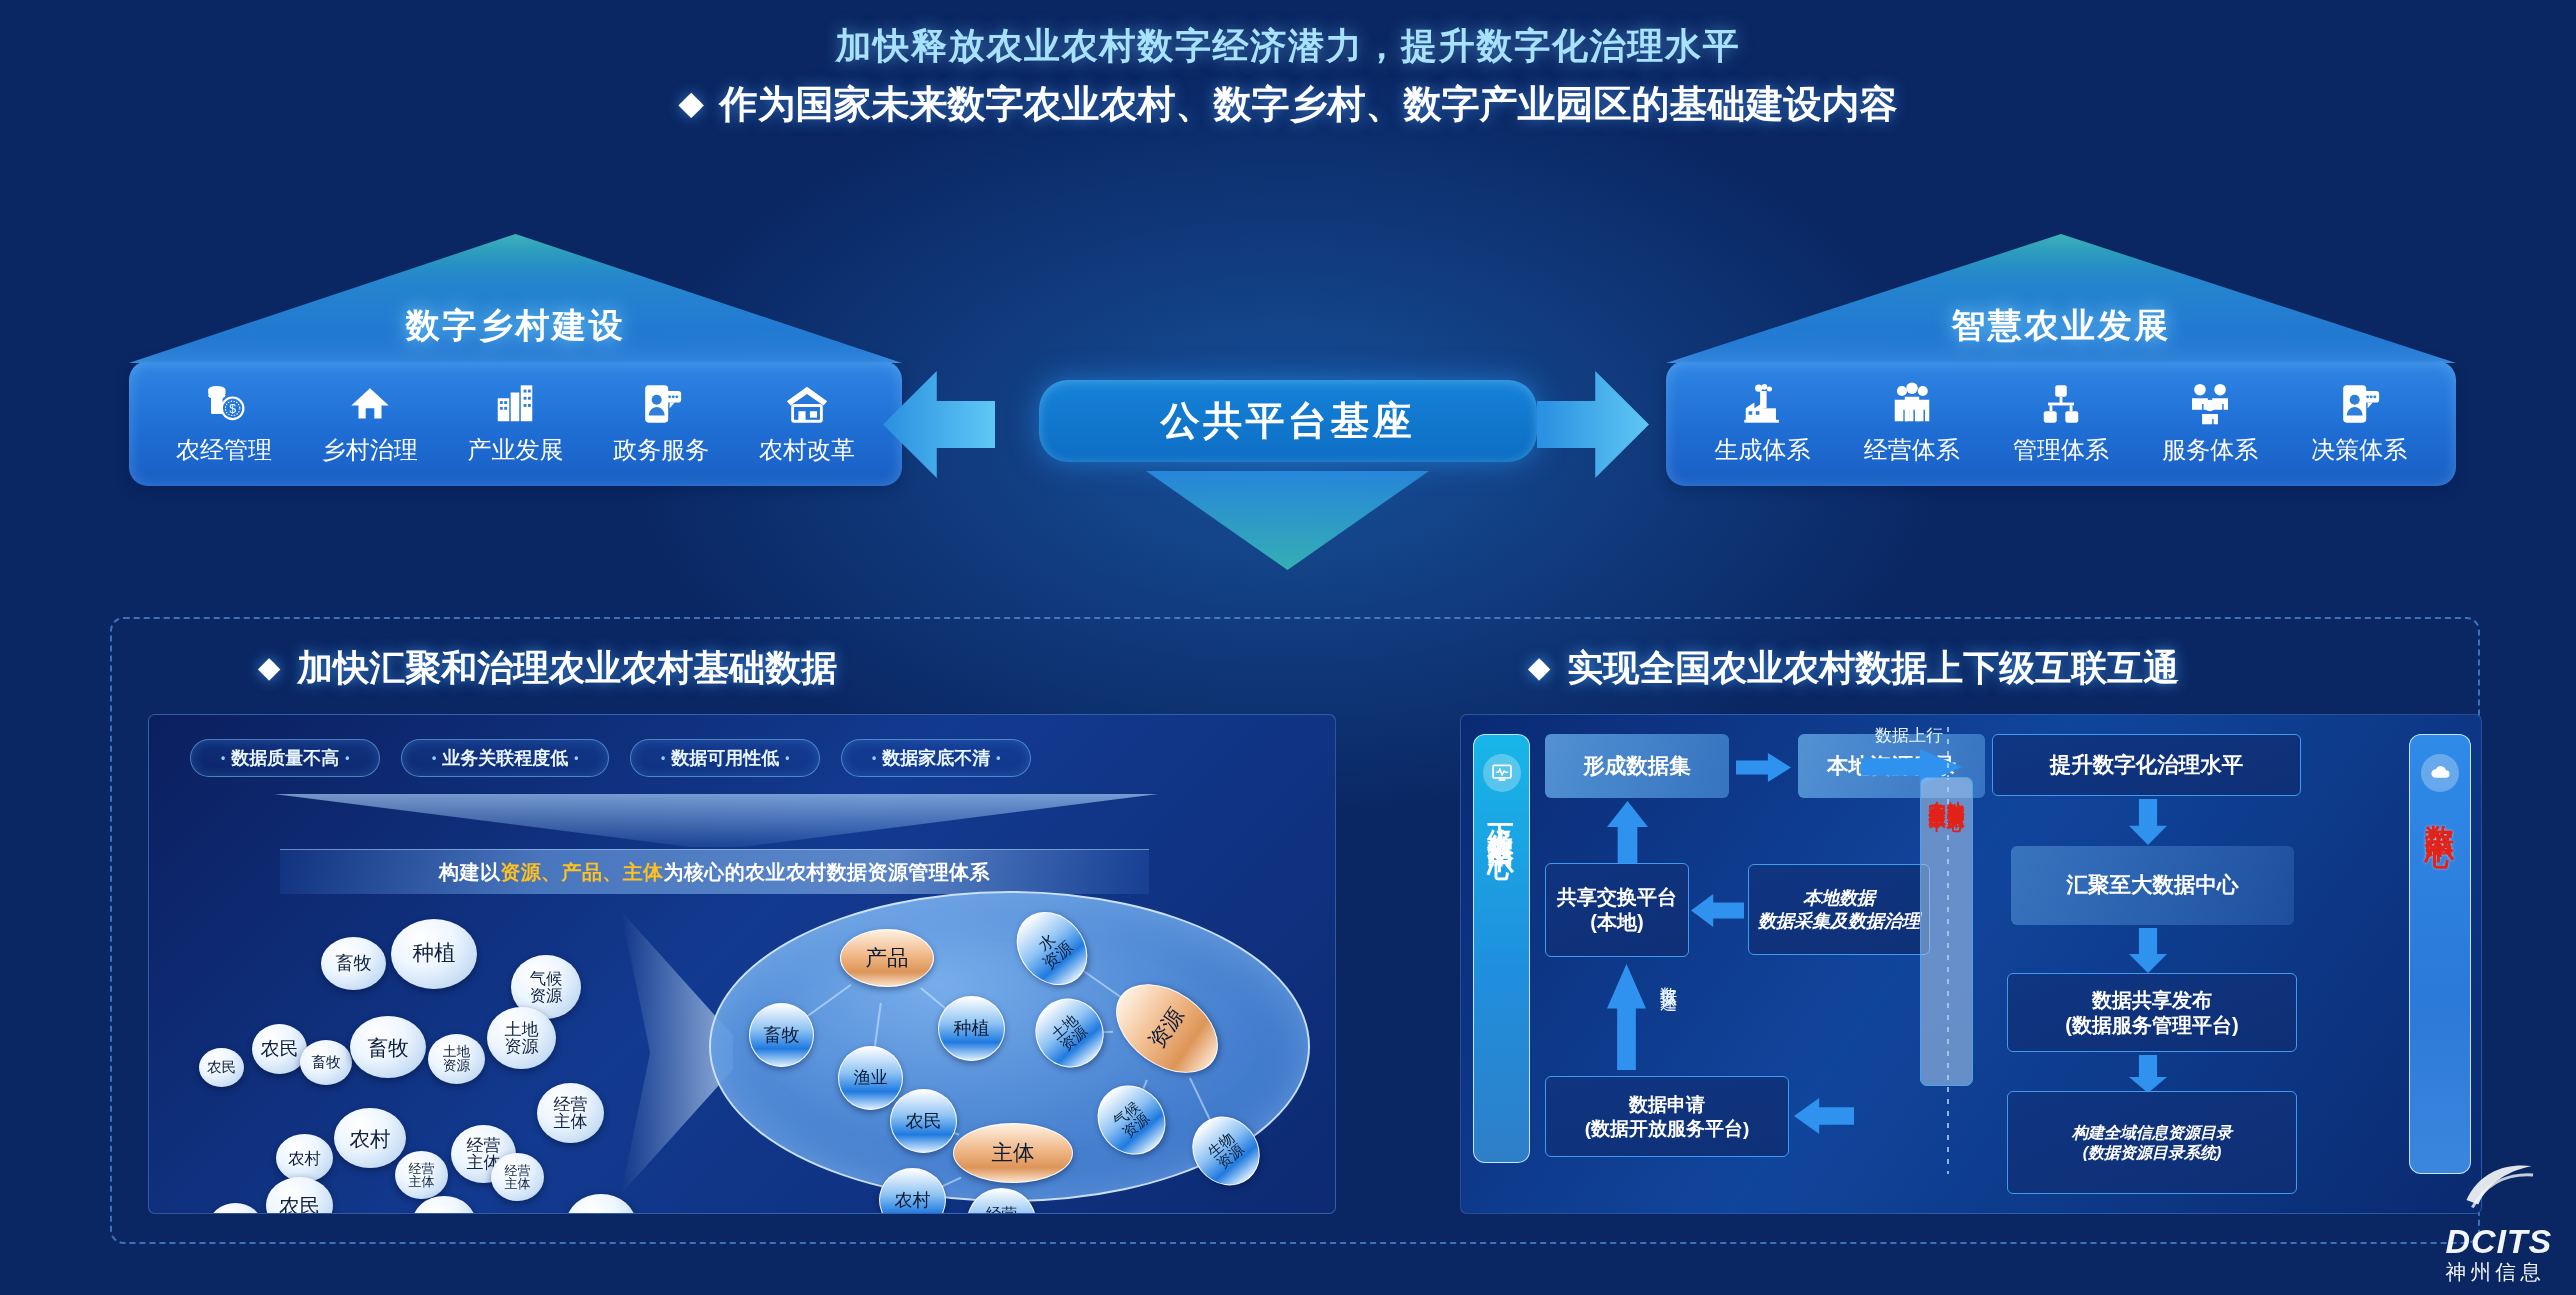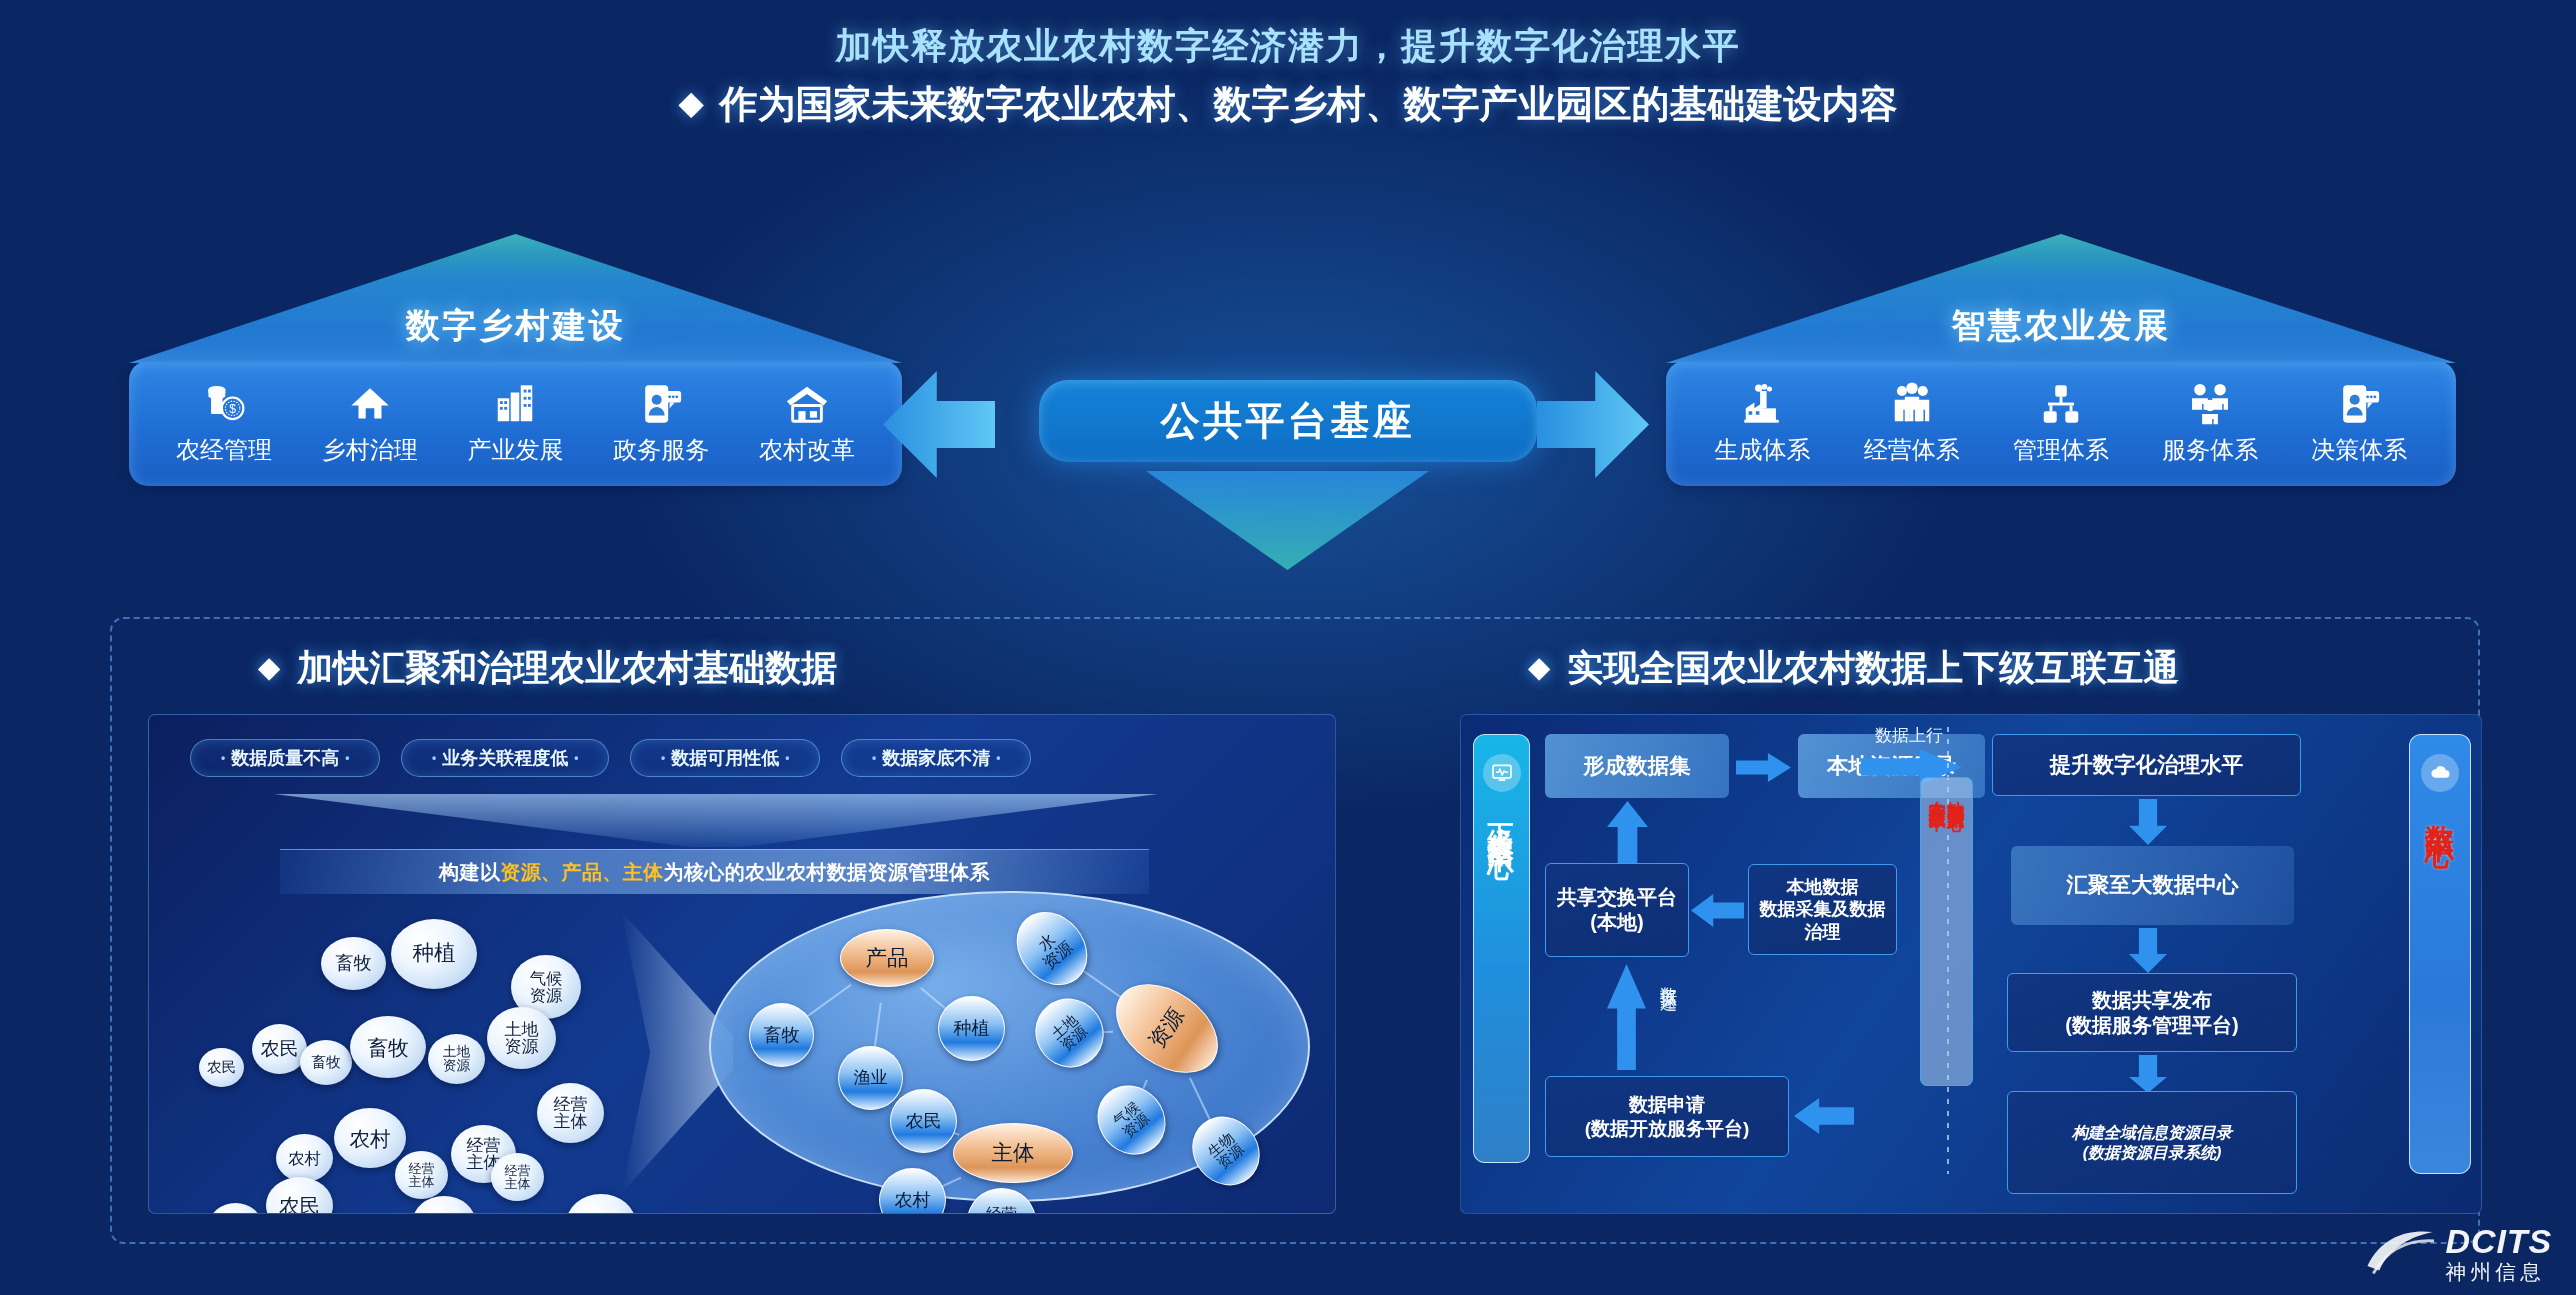--- a/index.html
+++ b/index.html
@@ -229,21 +229,21 @@
   .redbox .col{
     writing-mode: vertical-rl; text-orientation: upright;
     color:#e2231a; font-size:17px; font-weight:bold; letter-spacing:1.7px; line-height:1;
   }
   .dotline{
     position:absolute; left:486px; top:12px; width:1.7px; height:447px;
     background: repeating-linear-gradient(180deg, rgba(200,225,255,.7) 0 5.2px, transparent 5.2px 12px);
   }
 
   
-  .logo{ position:absolute; right:24px; bottom:13.7px; display:flex; align-items:center; gap:8.6px; opacity:.95;}
+  .logo{ position:absolute; right:24px; bottom:13.7px; display:flex; align-items:center; gap:8.6px; opacity:.95;flex-direction:column;}
   .logo .mark{ width:74px; height:57px; }
   .logo .mark svg{ width:74px; height:57px; }
   .logo .txt{ display:flex; flex-direction:column; line-height:1; }
   .logo .en{ font-size:34px; font-weight:bold; color:#ffffff; letter-spacing:0.9px; font-style:italic; }
   .logo .cn{ font-size:20.6px; color:#ffffff; letter-spacing:4.3px; margin-top:3.4px; }
 </style>
 </head>
 <body>
 
 <div id="slide">
@@ -533,21 +533,21 @@
     <div class="fa right" style="left:275px; top:38px; width:55px; height:29px;"></div>
     <div class="fbox fill" style="left:337px; top:19px; width:187px; height:64px; font-size:21.5px;">
         <span>本地资源目录</span>
       </div>
 
     <div class="fa up" style="left:146px; top:86px; width:41px; height:62px;"></div>
 
     <div class="fbox outline" style="left:84px; top:148px; width:144px; height:94px; font-size:20px; white-space:pre-line;"><span>共享交换平台
 (本地)</span></div>
     <div class="fa left" style="left:230px; top:179px; width:53px; height:33px;"></div>
-    <div class="fbox outline" style="left:287px; top:149px; width:149px; height:91px; font-size:18px; white-space:pre-line;"><span>本地数据
+    <div class="fbox outline" style="left:287px; top:149px; width:182px; height:91px; font-size:18px; white-space:pre-line;font-style:italic;"><span>本地数据
 数据采集及数据治理</span></div>
 
     <div class="fa up" style="left:146px; top:249px; width:39px; height:106px;"></div>
     <span class="flab vert" style="left:196px; top:258px;">数据返还</span>
 
     <div class="fbox outline" style="left:84px; top:361px; width:244px; height:81px; font-size:19px; white-space:pre-line;"><span>数据申请
 (数据开放服务平台)</span></div>
     <div class="fa left" style="left:333px; top:383px; width:60px; height:36px;"></div>
 
     <span class="flab" style="left:414px; top:8.6px;">数据上行</span>

